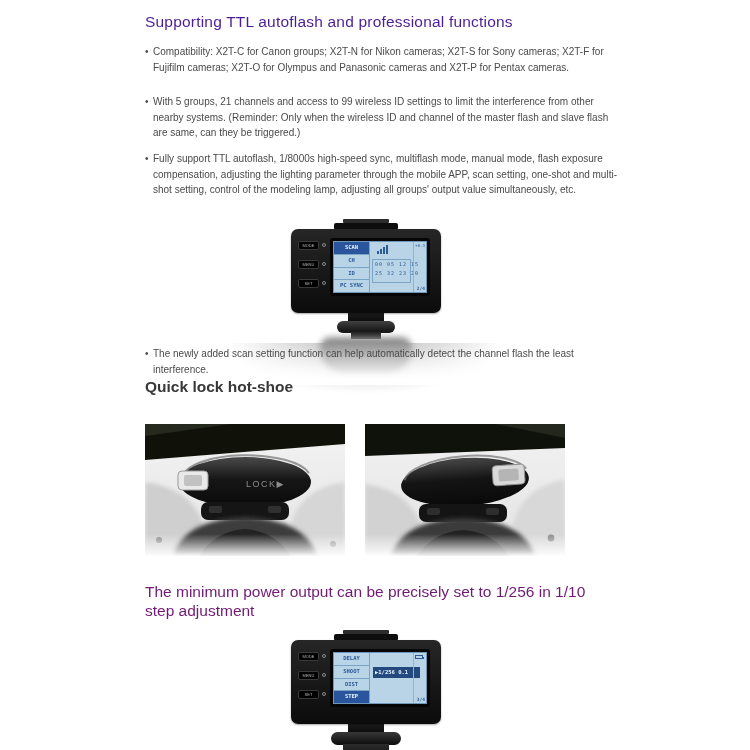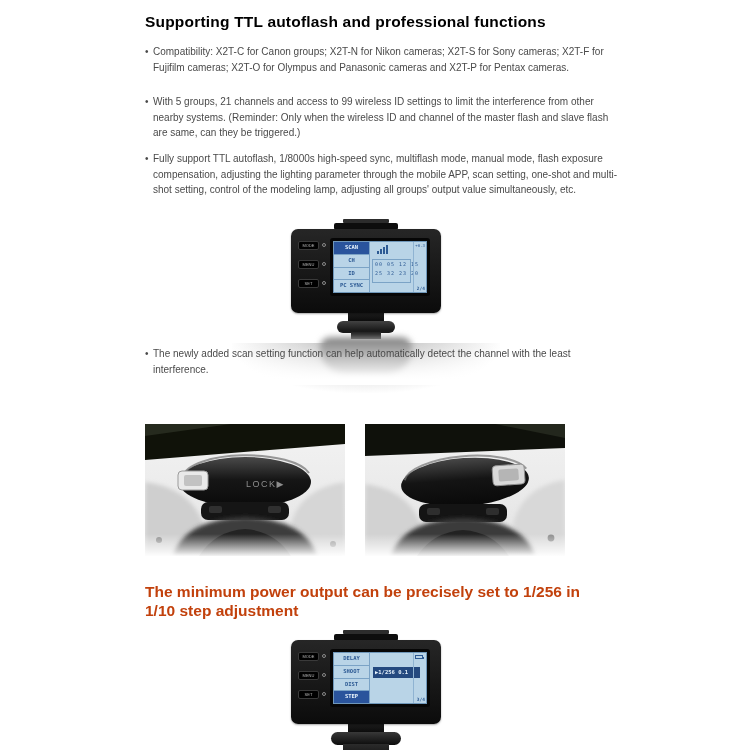--- a/index.html
+++ b/index.html
@@ -1,23 +1,23 @@
 <!DOCTYPE html>
 <html><head>
 <meta charset="utf-8">
 <style>
   * { margin:0; padding:0; box-sizing:border-box; }
   html,body { background:#ffffff; }
   body { font-family:"Liberation Sans", sans-serif; }
   .page { position:relative; width:750px; height:750px; background:#ffffff; overflow:hidden; margin:0 auto; }
 
   
-  .h1 { position:absolute; left:145px; top:13px; font-size:15.5px; font-weight:bold; color:#000000; letter-spacing:.2px; }
+  .h1 { position:absolute; left:145px; top:13px; font-size:15.5px; font-weight:normal; color:#4c1d95; letter-spacing:.2px; }
   .h2 { position:absolute; left:145px; top:378px; font-size:15.5px; font-weight:bold; color:#383838; }
-  .h3 { position:absolute; left:145px; top:582px; width:450px; font-size:15.5px; font-weight:bold; color:#c2410c; line-height:19px; }
+  .h3 { position:absolute; left:145px; top:582px; width:450px; font-size:15.5px; font-weight:normal; color:#701a75; line-height:19px; }
   .bullet { position:absolute; left:145px; width:472px; display:flex; font-size:10px; color:#4a4a4a; line-height:15.5px; }
   .bullet .dot { width:8px; flex:0 0 8px; color:#4a4a4a; }
   .b1 { top:44px; } .b2 { top:94px; } .b3 { top:151px; }
   .b4 { top:346px; width:462px; z-index:5; }
 
   
   .figure { position:absolute; width:208px; }
   .fig1 { left:262px; top:219px; }
   .fig2 { left:262px; top:630px; }
   .shoe-rails { width:46px; height:4px; margin:0 auto; background:#2c2c2c; border-radius:1px; }
@@ -125,23 +125,24 @@
     <div class="foot"></div>
     <div class="camera">
       <div class="cam-wings"></div>
       <div class="cam-hump"></div>
       <div class="cam-fade"></div>
     </div>
   </div>
 
   <div class="bullet b4">
     <span class="dot">•</span>
-    <span>The newly added scan setting function can help automatically detect the channel with the least interference.</span>
-  </div>
-
+    <span>The newly added scan setting function can help automatically detect the channel flash the least interference.</span>
+  </div>
+
+  <div class="h2">Quick lock hot-shoe</div>
 
   <div class="photo photoL">
     <svg width="200" height="132" viewBox="0 0 200 132">
       <defs>
         <linearGradient id="bg1" x1="0" y1="0" x2="0" y2="1">
           <stop offset="0" stop-color="#f3f3f3"></stop>
             <stop offset="1" stop-color="#e4e4e4"></stop>
         </linearGradient>
         <linearGradient id="rg1" x1="0" y1="0" x2="0" y2="1">
           <stop offset="0" stop-color="#4a4a4a"></stop>

